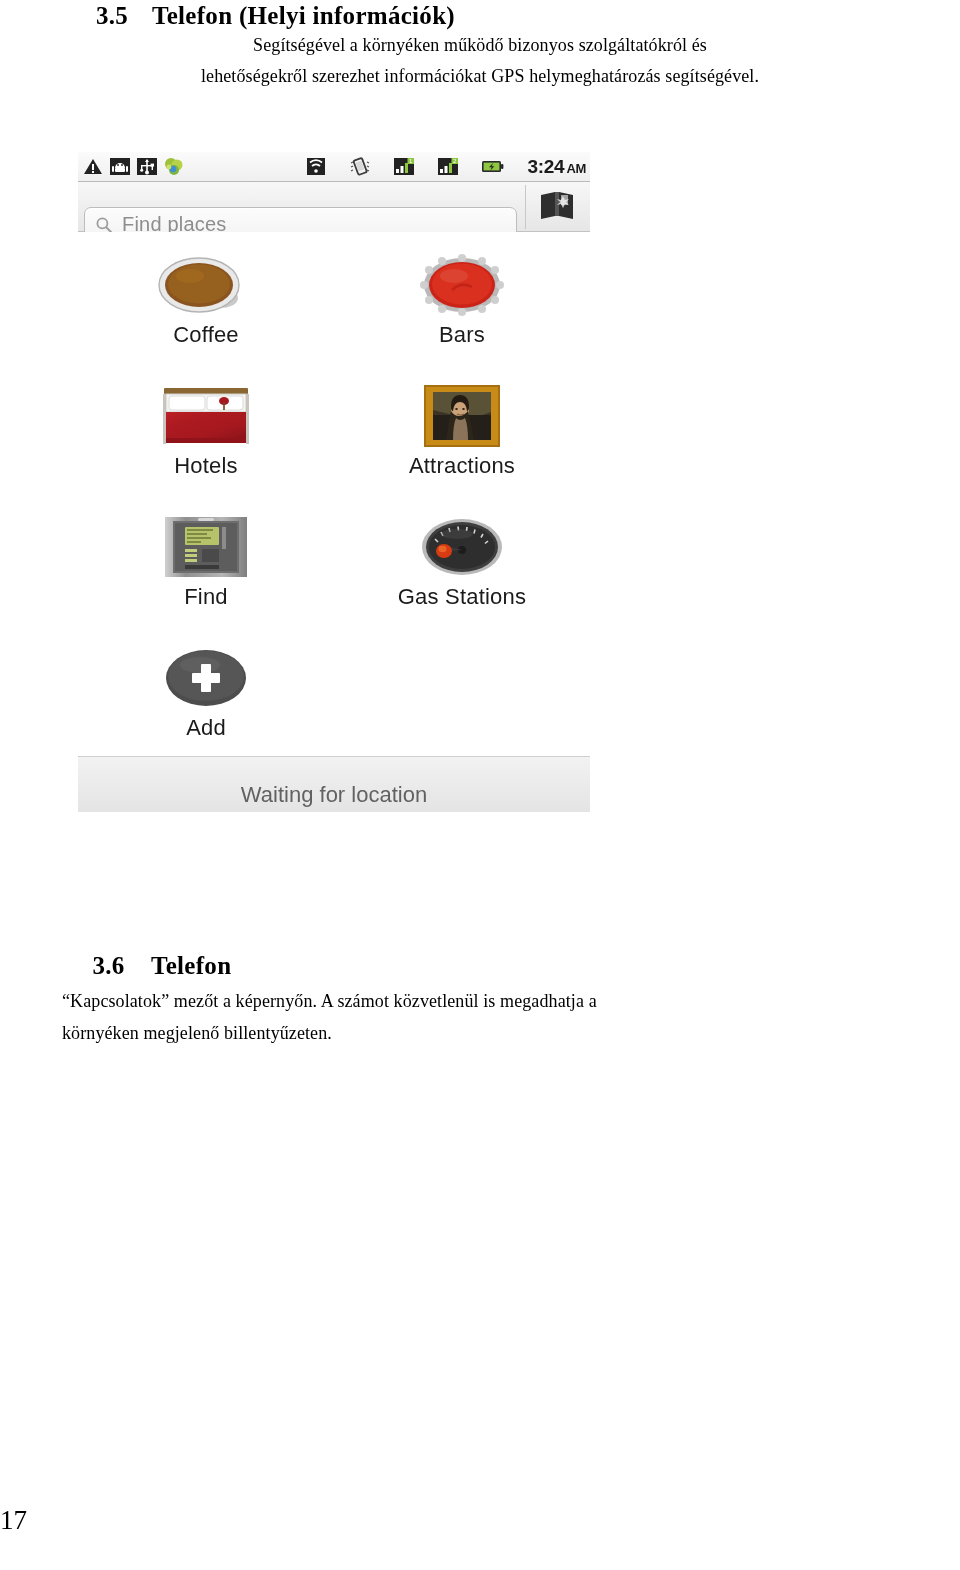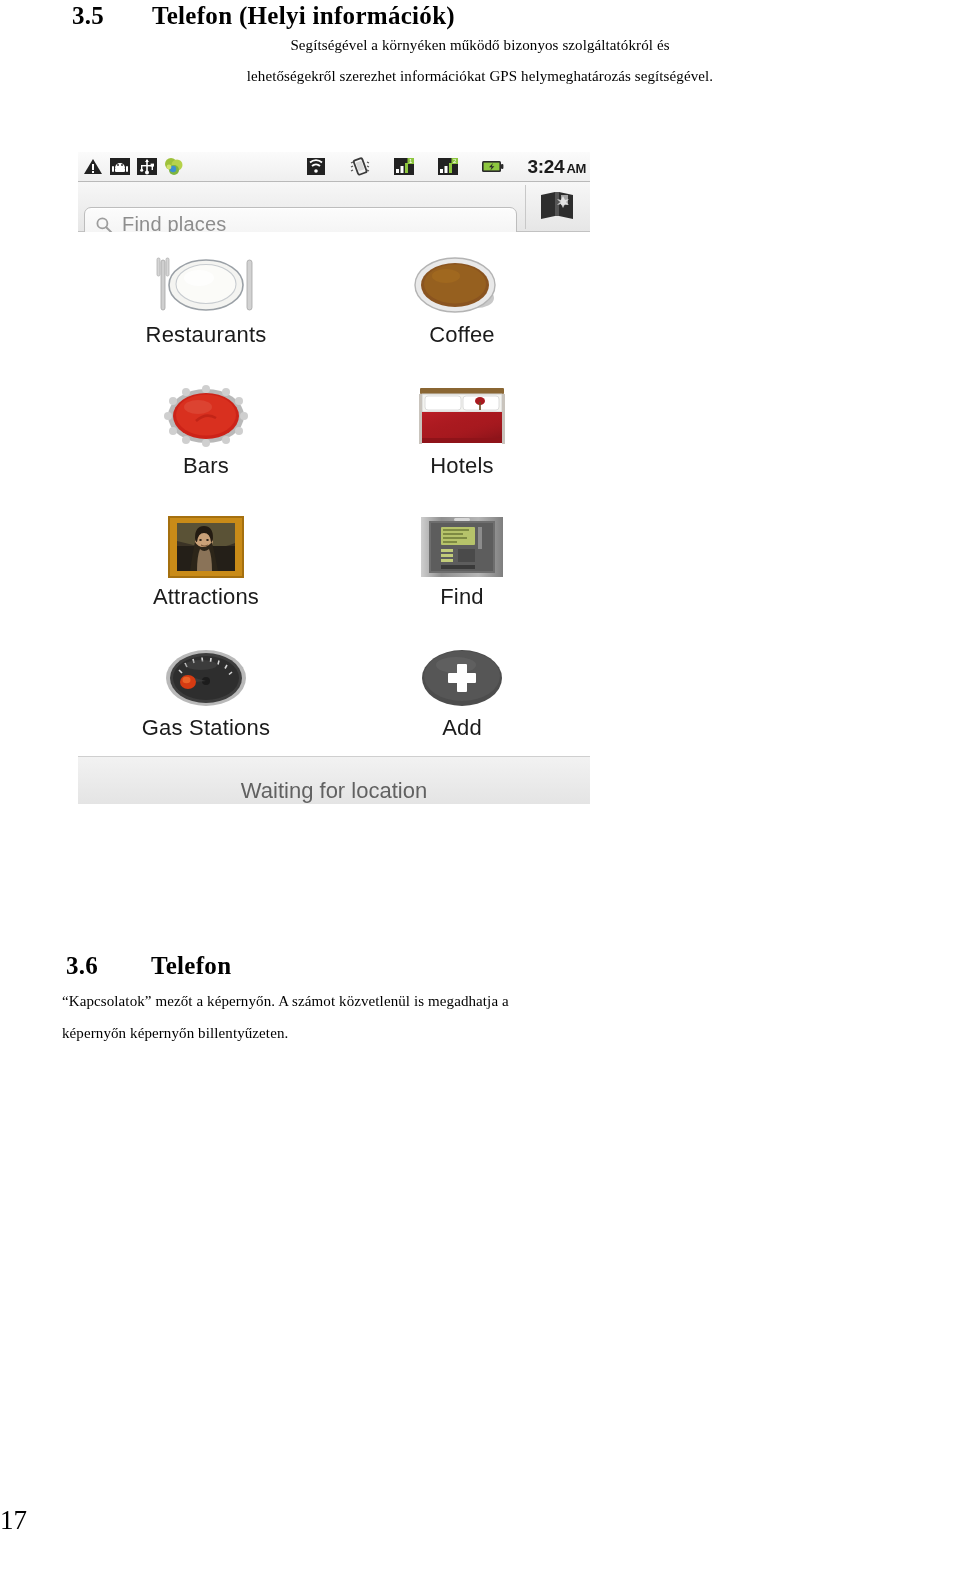--- a/index.html
+++ b/index.html
@@ -18,33 +18,33 @@
 
   
   .doc-heading {
     position: absolute;
     font-family: "Liberation Serif", serif;
     font-weight: bold;
     font-size: 25px;
     letter-spacing: 0.3px;
     white-space: nowrap;
   }
-  .doc-heading .num { display: inline-block; }
+  .doc-heading .num { display: inline-block; text-align: center; }
   .doc-heading .ttl { display: inline-block; }
 
   #heading-35 { left: 72px; top: 2px; }
   #heading-35 .num { width: 80px; }
 
   #heading-36 { left: 66px; top: 952px; }
   #heading-36 .num { width: 85px; }
 
   .doc-para {
     position: absolute;
     font-family: "Liberation Serif", serif;
-    font-size: 15px;
+    font-size: 18px;
     line-height: 31px;
     text-align: center;
     letter-spacing: 0.1px;
   }
 
   #para-35 {
     left: 8px;
     top: 30px;
     width: 944px;
   }
@@ -188,21 +188,21 @@
     font-family: "Liberation Sans", sans-serif;
     font-size: 22px;
     color: #1b1b1b;
     margin-top: 4px;
     letter-spacing: 0.2px;
   }
 
   
   .location-strip {
     position: relative;
-    height: 48px;
+    height: 56px;
     background: linear-gradient(#f2f2f2, #e4e4e4);
     border-top: 1px solid #cfcfcf;
     display: flex;
     align-items: center;
     justify-content: center;
     box-sizing: border-box;
     text-align: center;
   }
   .location-text {
     font-family: "Liberation Sans", sans-serif;
@@ -354,34 +354,20 @@
           <rect x="16" y="3" width="4" height="24" fill="#555"></rect>
           <path d="M24 7l2 4 4-1-3 3 3 3-4-1-2 4-2-4-4 1 3-3-3-3 4 1z" fill="#e8e8e8" opacity=".85"></path>
           <rect x="22" y="6" width="7" height="10" fill="#f2f2f2" opacity=".6"></rect>
         </svg>
       </span>
     </div>
   </div>
 
   <div class="places-grid">
 
-    <div class="place-cell">
-      <div class="place-icon">
-        <svg width="118" height="62" viewBox="0 0 118 62">
-          <rect x="14" y="6" width="4" height="50" rx="2" fill="#cfcfcf" stroke="#a5a5a5" stroke-width="0.8"></rect>
-          <rect x="10" y="4" width="3" height="18" rx="1.4" fill="#d6d6d6" stroke="#aaa" stroke-width="0.7"></rect>
-          <rect x="19" y="4" width="3" height="18" rx="1.4" fill="#d6d6d6" stroke="#aaa" stroke-width="0.7"></rect>
-          <rect x="100" y="6" width="5" height="50" rx="2.5" fill="#d2d2d2" stroke="#a5a5a5" stroke-width="0.8"></rect>
-          <ellipse cx="59" cy="31" rx="37" ry="25" fill="#f4f4f1" stroke="#9aa0a6" stroke-width="1.6"></ellipse>
-          <ellipse cx="59" cy="30" rx="30" ry="19.5" fill="#fbfbf8" stroke="#c8ccd0" stroke-width="1.1"></ellipse>
-          <ellipse cx="52" cy="24" rx="15" ry="8" fill="#ffffff" opacity=".75"></ellipse>
-        </svg>
-      </div>
-      <div class="place-label">Restaurants</div>
-    </div>
 
     <div class="place-cell">
       <div class="place-icon">
         <svg width="104" height="62" viewBox="0 0 104 62">
           <ellipse cx="66" cy="44" rx="16" ry="8" fill="none" stroke="#c9c9c9" stroke-width="4"></ellipse>
           <ellipse cx="45" cy="31" rx="40" ry="27" fill="#e9e9e9" stroke="#b4b4b4" stroke-width="1.4"></ellipse>
           <ellipse cx="45" cy="31" rx="34" ry="22" fill="#8a5420"></ellipse>
           <ellipse cx="45" cy="30" rx="31" ry="19.5" fill="#96601f"></ellipse>
           <ellipse cx="36" cy="22" rx="14" ry="7" fill="#a9701f" opacity=".55"></ellipse>
         </svg>
@@ -543,16 +529,16 @@
     <span class="location-text">Waiting for location</span>
   </div>
 </div>
 
 <div class="doc-heading" id="heading-36">
   <span class="num">3.6</span><span class="ttl">Telefon</span>
 </div>
 
 <div class="doc-para" id="para-36">
   <span class="l l2">“Kapcsolatok” mezőt a képernyőn. A számot közvetlenül is megadhatja a</span>
-  <span class="l l3">képernyőn képernyőn billentyűzeten.</span>
+  <span class="l l3">környéken megjelenő billentyűzeten.</span>
 </div>
 
 <div class="page-number">17</div>
 
 </body></html>

